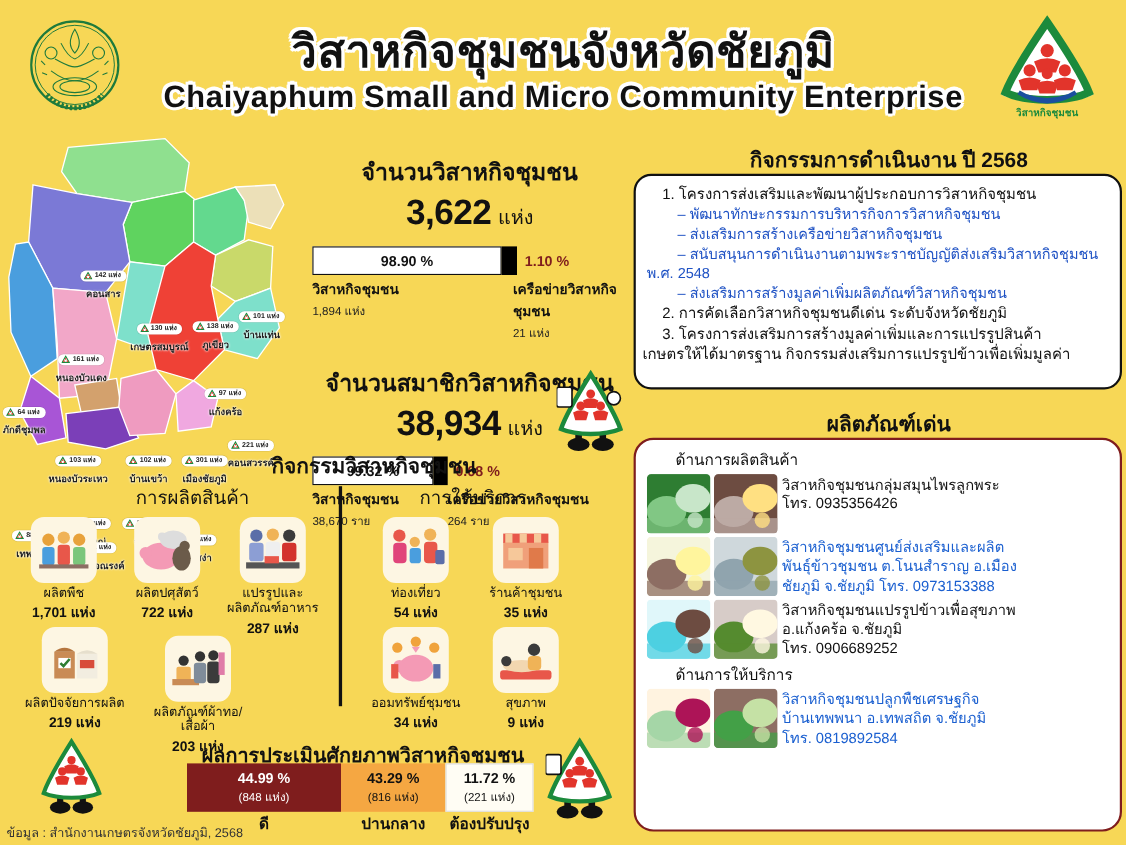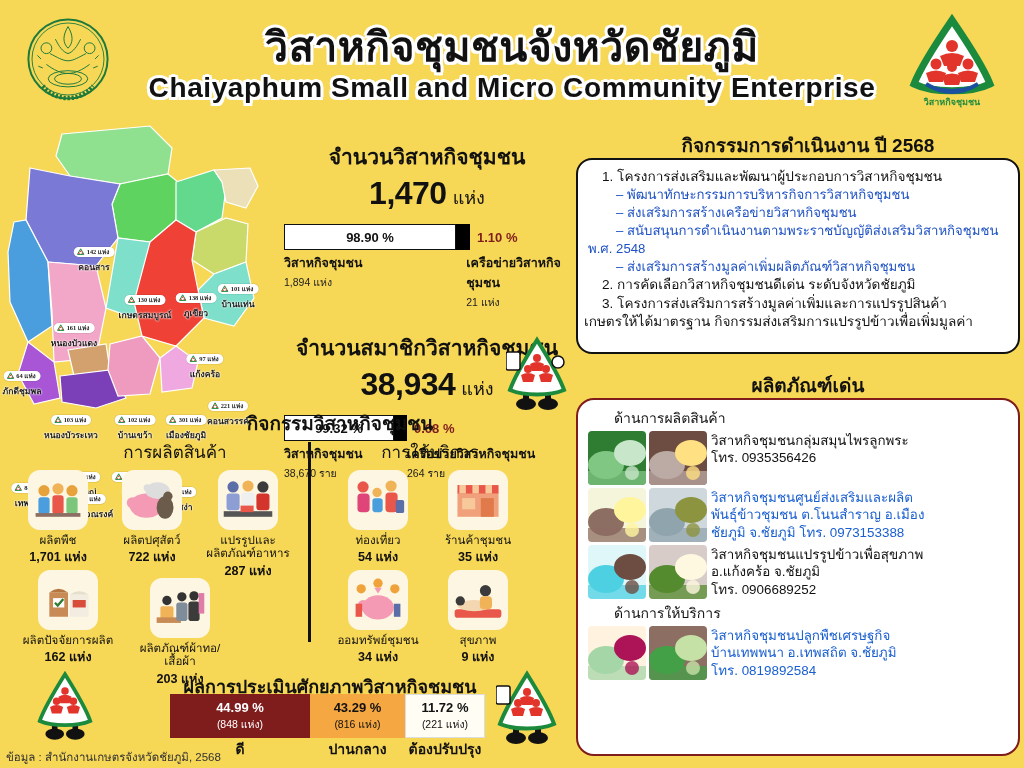--- a/index.html
+++ b/index.html
@@ -26,21 +26,21 @@
     text-shadow:
       -2.5px -2.5px 0 #fff, 2.5px -2.5px 0 #fff, -2.5px 2.5px 0 #fff, 2.5px 2.5px 0 #fff,
       0 -3px 0 #fff, 0 3px 0 #fff, -3px 0 0 #fff, 3px 0 0 #fff;
   }
 
   
   .logo-garuda { position:absolute; left:22px; top:14px; width:92px; height:90px; }
   .logo-cme    { position:absolute; right:22px; top:10px; width:100px; height:104px; }
 
   
-  .map-wrap { position:absolute; left:0px; top:112px; width:272px; height:300px;font-family:Liberation Serif, serif; }
+  .map-wrap { position:absolute; left:0px; top:112px; width:272px; height:300px; }
   .map-svg { position:absolute; left:0; top:0; }
   .dlabel {
     position:absolute; transform:translate(-50%,0);
     text-align:center; white-space:nowrap;
   }
   .dpill {
     display:inline-flex; align-items:center; gap:2px;
     background:#fff; border-radius:9px; padding:1px 5px 1px 3px;
     font-size:6.4px; font-weight:bold; color:#222; line-height:1.1;
     box-shadow:0 0 0 .5px rgba(0,0,0,.12);
@@ -329,21 +329,21 @@
             </svg>
             <span>66 แห่ง</span>
           </div><div class="dname">เนินสง่า</div></div>
       </div>
   </div>
 
   <div class="stats">
     <div>
       <div class="stat-head">จำนวนวิสาหกิจชุมชน</div>
       <div class="stat-big-row">
-        <span class="stat-big">1,470</span><span class="stat-unit">แห่ง</span>
+        <span class="stat-big">3,622</span><span class="stat-unit">แห่ง</span>
       </div>
       <div class="bar-row">
         <div class="bar-major" style="width:172px">98.90 %</div>
         <div class="bar-minor" style="width:14px"></div>
         <div class="bar-minor-lbl">1.10 %</div>
       </div>
       <div class="cap-row">
         <div class="cap-col" style="width:186px">
           <div class="cap-t">วิสาหกิจชุมชน</div>
           <div class="cap-s">1,894 แห่ง</div>
@@ -557,21 +557,21 @@
             <rect x="14" y="28" width="12" height="10" fill="#fff"></rect>
             <path d="M16 33 l3 3 l6 -7" stroke="#2e7d32" stroke-width="2.5" fill="none"></path>
             <path d="M32 24 h20 v24 h-20Z" fill="#f2ede0"></path>
             <rect x="35" y="30" width="14" height="8" fill="#d84c3a"></rect>
             <path d="M32 24 q10 -7 20 0" fill="#e6dfcd"></path>
           </svg>
         </div>
         <div class="ilbl">
           <div>ผลิตปัจจัยการผลิต</div>
         </div>
-        <div class="inum">162 แห่ง</div>
+        <div class="inum">219 แห่ง</div>
       </div>
       <div class="icell" style="left: 132px; top: 578px;">
         <div class="ibox">
           <svg viewBox="0 0 60 60" width="56" height="56">
             <circle cx="16" cy="22" r="5" fill="#333"></circle>
             <rect x="9" y="28" width="14" height="14" rx="2" fill="#f0b357"></rect>
             <rect x="5" y="40" width="26" height="6" fill="#c98b55"></rect>
             <circle cx="32" cy="18" r="5" fill="#333"></circle>
             <rect x="26" y="24" width="12" height="20" rx="3" fill="#7f8c9a"></rect>
             <circle cx="45" cy="17" r="5" fill="#333"></circle>

